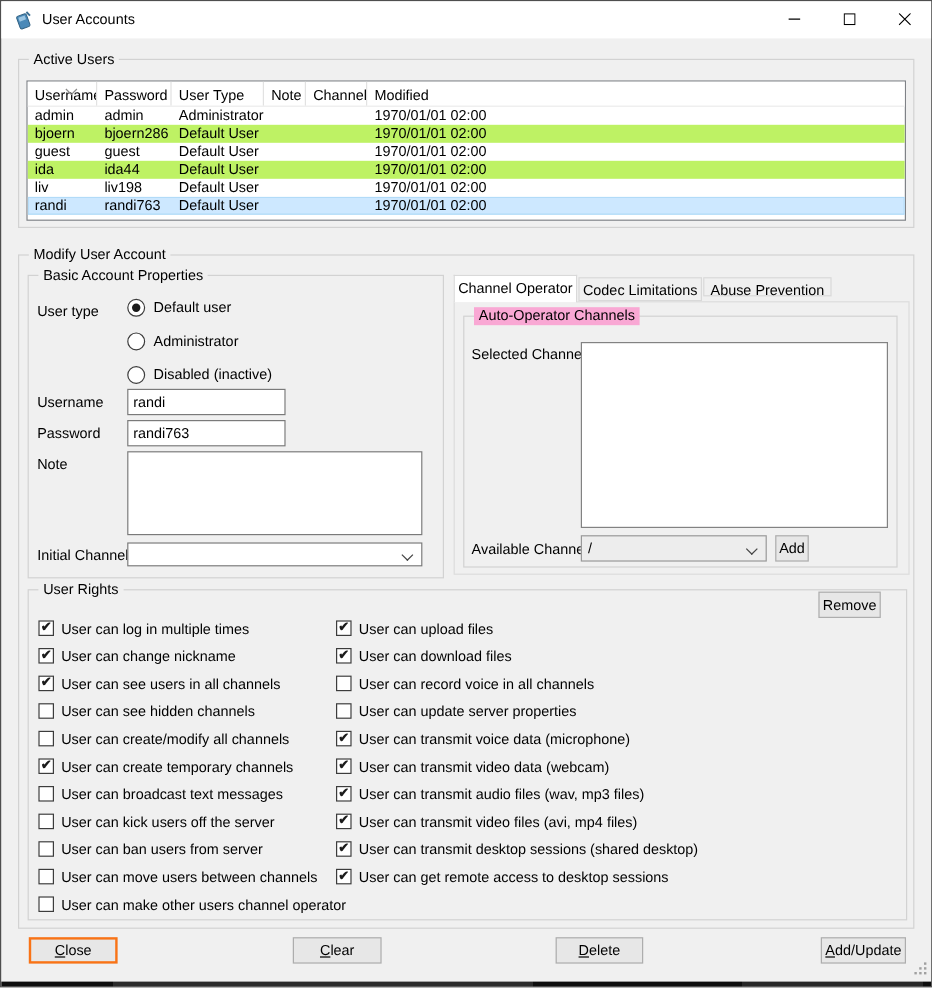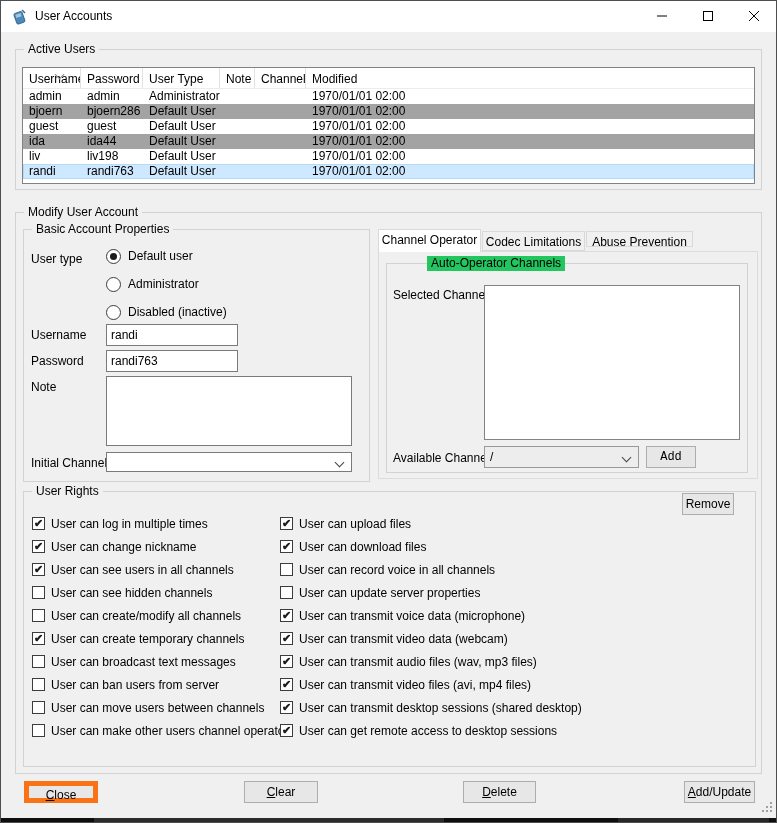--- a/index.html
+++ b/index.html
@@ -13,21 +13,21 @@
   .cap-min{left:638px}.cap-max{left:684px}.cap-close{left:730px}
   
   .groupbox{position:absolute;border:1px solid #d2d2d2;box-sizing:border-box;}
   .gb-label{position:absolute;top:-8px;left:8px;background:#f0f0f0;padding:0 4px;line-height:15px;white-space:nowrap;}
   
   .table{position:absolute;left:6px;top:17px;width:733px;height:117px;background:#fff;border:1px solid #7f8287;box-sizing:border-box;overflow:hidden;}
   .thead{display:flex;height:20px;background:#fff;border-bottom:1px solid #ececec;position:relative;}
   .hcell{box-sizing:border-box;padding:4px 0 0 6px;border-right:1px solid #e2e2e2;white-space:nowrap;overflow:hidden;}
   .hcell:last-child{border-right:none;flex:1;}
   .trow{display:flex;height:15px;line-height:15px;}
-  .trow.alt{background:#a3a3a3;}
+  .trow.alt{background:#bef264;}
   .trow.sel{background:#cde8ff;box-shadow:inset 0 0 0 1px #b2dbf8;}
   .tcell{box-sizing:border-box;padding-left:6px;white-space:nowrap;overflow:hidden;}
   .tcell:last-child{flex:1;}
   .c0{width:58px}.c1{width:62px}.c2{width:77px}.c3{width:35px}.c4{width:51px}
   .sort-chev{position:absolute;left:33px;top:3px;width:6px;height:6px;border-left:1px solid #8a8a8a;border-bottom:1px solid #8a8a8a;transform:rotate(-45deg);}
   
   .lbl{position:absolute;line-height:15px;white-space:nowrap;}
   .tinput{position:absolute;box-sizing:border-box;border:1px solid #7a7a7a;background:#fff;font:12px "Liberation Sans",sans-serif;padding:2px 4px;outline:none;}
   textarea.tinput{resize:none;}
   .combo{position:absolute;box-sizing:border-box;border:1px solid #7a7a7a;background:#fff;display:flex;align-items:center;padding-left:5px;}
@@ -41,21 +41,21 @@
   .check-row{display:flex;align-items:center;height:23px;}
   .cb{width:13px;height:13px;box-sizing:border-box;border:1px solid #3c3c3c;background:#fff;margin-right:6px;flex:none;
       font-size:11px;line-height:11px;text-align:center;color:#1b1b1b;font-weight:bold;}
   
   .tab{position:absolute;box-sizing:border-box;border:1px solid #d9d9d9;background:#f0f0f0;text-align:center;padding-top:3px;}
   .tab.active{background:#fff;border-bottom:none;z-index:3;}
   .tabpane{position:absolute;box-sizing:border-box;border:1px solid #dcdcdc;background:#f0f0f0;z-index:1;}
   
   .btn{position:absolute;box-sizing:border-box;height:22px;background:#e7e7e7;border:1px solid #adadad;
        font:12px "Liberation Sans",sans-serif;text-align:center;padding-top:3px;cursor:default;}
-  .btn.default{border:5px solid #f97316;padding-top:2px;}
+  .btn.default{border:2px solid #f97316;padding-top:2px;}
   .btn u{text-decoration:underline;}
   
   .grip span{position:absolute;width:2px;height:2px;background:#a0a0a0;}
   .bottom-strip{position:absolute;left:0;top:817px;width:777px;height:6px;
       background:linear-gradient(90deg,#0e0e0e 0 93px,#2b2b2b 93px 443px,#0e0e0e 443px 617px,#272727 617px 768px,#0e0e0e 768px);}
 </style>
 </head>
 <body>
 
 <div class="window">
@@ -181,29 +181,29 @@
         <span class="chev" style="top:6px;"></span>
       </div>
     </div>
 
     <div class="tab active" style="left: 362px; width: 103px; top: 16px; height: 23px;">Channel Operator</div>
       <div class="tab" style="left: 466px; width: 103px; top: 18px; height: 20px;">Codec Limitations</div>
       <div class="tab" style="left: 570px; width: 107px; top: 18px; height: 16px;">Abuse Prevention</div>
       <div></div>
     <div class="tabpane" style="left:362px;top:38px;width:380px;height:228px;">
       <div class="groupbox" style="left:7px;top:11px;width:362px;height:210px;border-color:#d2d2d2;">
-        <span class="gb-label" style="background:#22c55e;margin-left:32px;">Auto-Operator Channels</span>
+        <span class="gb-label" style="background:#f9a8d4;">Auto-Operator Channels</span>
         <span class="lbl" style="left:6px;top:24px;">Selected Channels</span>
         <div class="listbox" style="left:97px;top:21px;width:256px;height:155px;"></div>
         <span class="lbl" style="left:6px;top:187px;">Available Channels</span>
         <div class="combo gray" style="left:97px;top:182px;width:155px;height:22px;">
           <span>/</span>
           <span class="chev"></span>
         </div>
-        <div class="btn" style="left:259px;top:182px;width:50px;font-family:Liberation Mono, monospace;">Add</div>
+        <div class="btn" style="left:259px;top:182px;width:28px;">Add</div>
         <div class="btn" style="left:295px;top:182px;width:52px;margin-top:47px;">Remove</div>
       </div>
     </div>
 
     <div class="groupbox" style="left:7px;top:278px;width:733px;height:276px;">
       <span class="gb-label">User Rights</span>
       <div class="check-col" style="left:8px;top:20px;">
           <div class="check-row">
             <span class="cb">✔</span>
             <span>User can log in multiple times</span>
@@ -224,20 +224,24 @@
             <span class="cb"></span>
             <span>User can create/modify all channels</span>
           </div>
           <div class="check-row">
             <span class="cb">✔</span>
             <span>User can create temporary channels</span>
           </div>
           <div class="check-row">
             <span class="cb"></span>
             <span>User can broadcast text messages</span>
+          </div>
+          <div class="check-row">
+            <span class="cb"></span>
+            <span>User can kick users off the server</span>
           </div>
           <div class="check-row">
             <span class="cb"></span>
             <span>User can ban users from server</span>
           </div>
           <div class="check-row">
             <span class="cb"></span>
             <span>User can move users between channels</span>
           </div>
           <div class="check-row">

